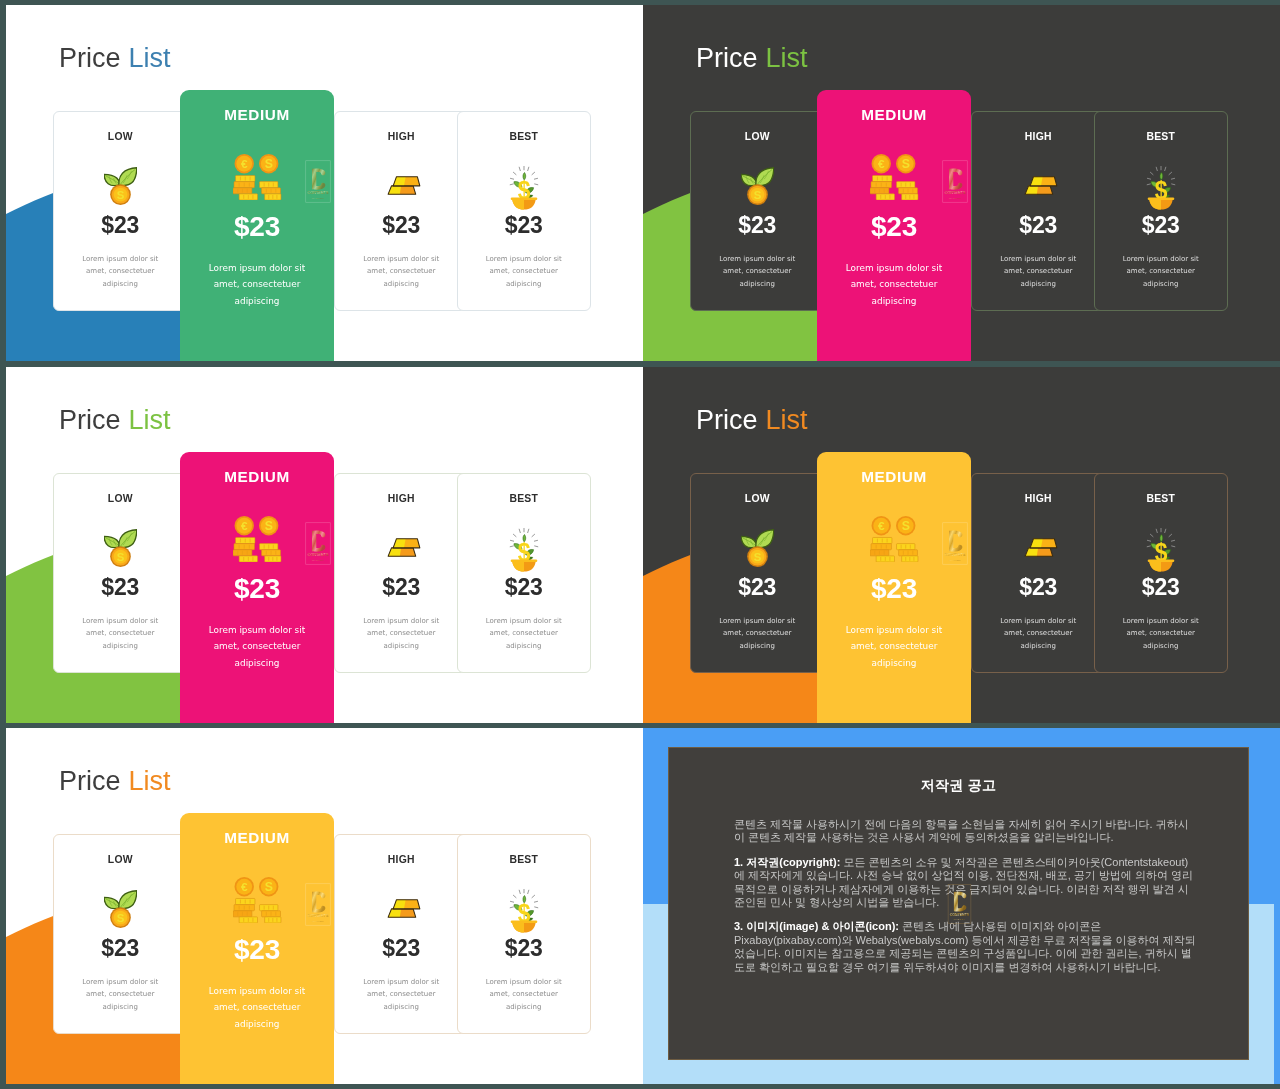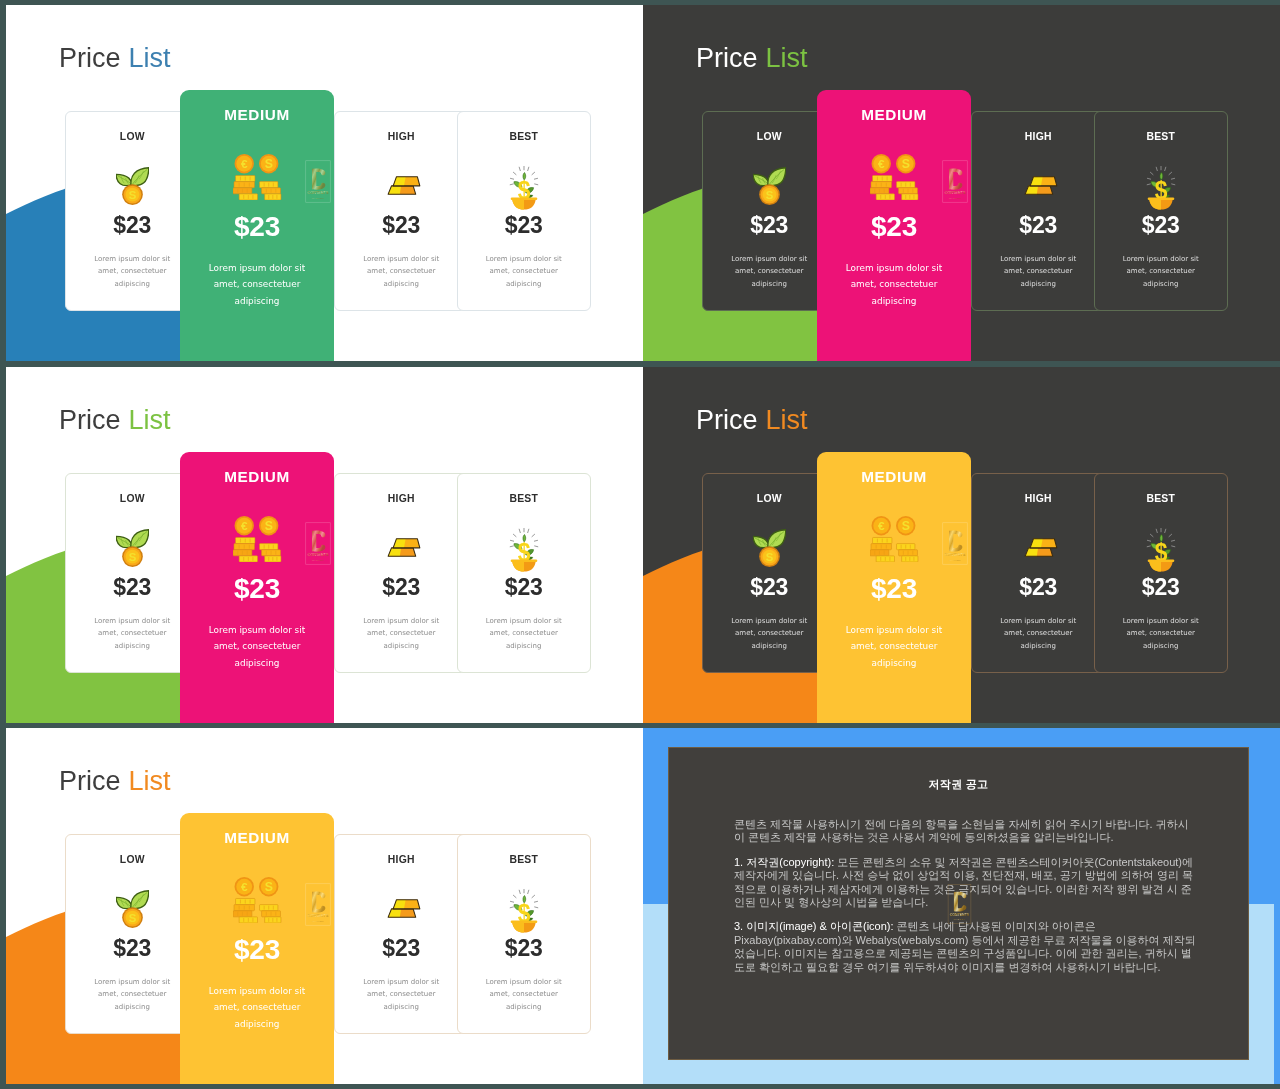--- a/index.html
+++ b/index.html
@@ -20,21 +20,21 @@
   
   .title{position:absolute;left:53px;top:40px;font-size:27px;font-weight:300;
          letter-spacing:0;white-space:nowrap;z-index:3;line-height:1;}
   .title .w1{color:#3e3e3e;}
   .title .w2{margin-left:8px;}
 
   
   .cards{position:absolute;left:47px;top:106px;width:538px;height:200px;z-index:2;}
   .card{position:absolute;top:0;width:134.5px;height:200px;box-sizing:border-box;
         border:1px solid #dde4e8;background:#ffffff;border-radius:6px;}
-  .card.c0{left:12px;}
+  .card.c0{left:0px;}
   .card.c2{left:281px;}
   .card.c3{left:403.5px;}
   .card-dark{background:#3c3c3a;}
 
   .ctitle{position:absolute;left:0;right:0;top:19px;text-align:center;
           font-size:10.4px;font-weight:700;letter-spacing:.2px;color:#2d2d2d;}
   .ctitle-dark{color:#ffffff;}
   .cicon{position:absolute;left:0;right:0;top:47px;height:50px;
          display:flex;align-items:flex-start;justify-content:center;}
   .cicon.icon-coin-leaf{top:54px;}
@@ -61,25 +61,25 @@
         text-align:center;font-size:8.9px;line-height:16.3px;color:#ffffff;
         font-family:"DejaVu Sans",sans-serif;white-space:pre-line;}
 
   
   .wm{position:absolute;width:26px;height:43px;z-index:6;opacity:.55;}
 
   
   .cpinner{position:absolute;left:25px;top:19px;width:581px;height:313px;
            background:#413f3c;border:1px solid #6e5c42;box-sizing:border-box;}
   .cphead{position:absolute;left:0;right:0;top:29px;text-align:center;
-          font-size:11px;font-weight:700;color:#ffffff;letter-spacing:.3px;}
+          font-size:14px;font-weight:700;color:#ffffff;letter-spacing:.3px;}
   .cpbody{position:absolute;left:65px;right:50px;top:70px;font-size:11px;
           line-height:13.4px;color:#c7c7c7;text-align:left;}
   .cpbody p{margin:0 0 11px 0;}
-  .cpbody b{color:#ffffff;font-weight:400;}
+  .cpbody b{color:#ffffff;font-weight:700;}
   .cpwm{position:absolute;left:274px;top:136px;width:33px;height:40px;opacity:.85;}
 </style>
 </head>
 <body>
 
 <div class="grid">
     <div class="slide s0 bg-light">
       <svg class="blob" width="631" height="356" viewBox="0 0 631 356" style="left:0;top:0;">
     <path d="M0 209 C24 197 52 184 84 177 C140 165 200 196 218 248
              C228 278 232 306 232 329 L232 356 L0 356 Z" fill="#2880b8"></path>

